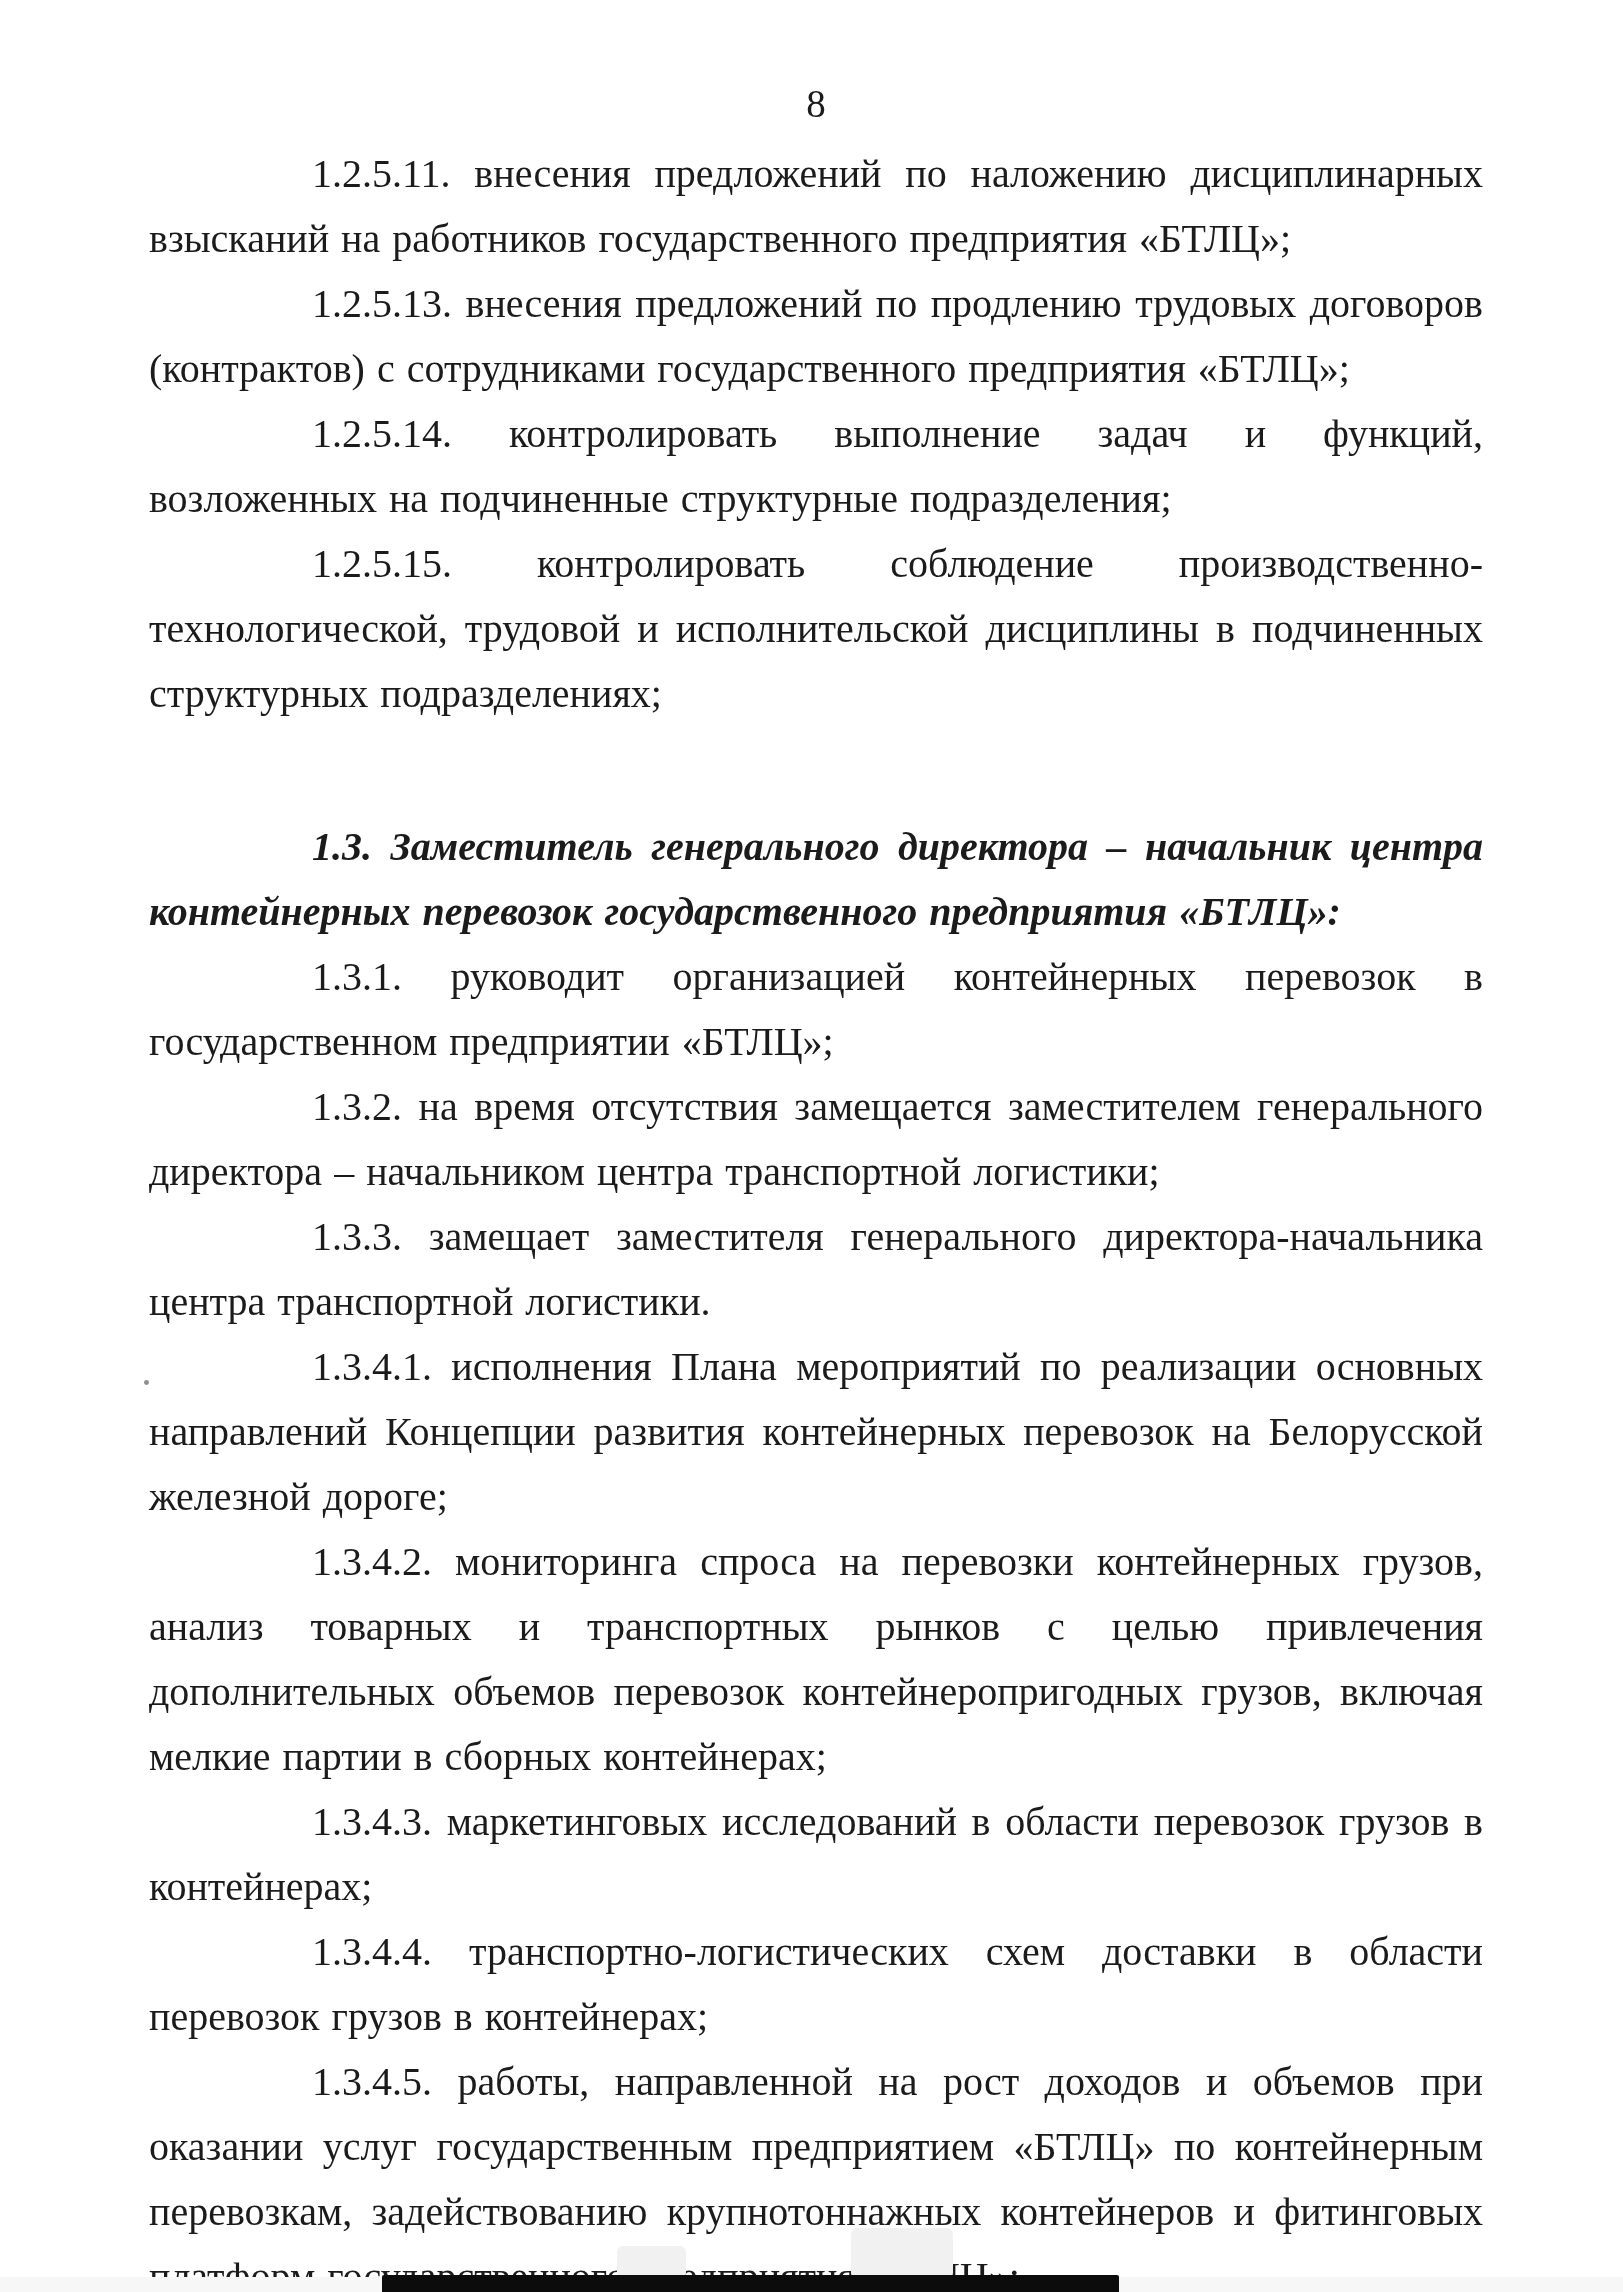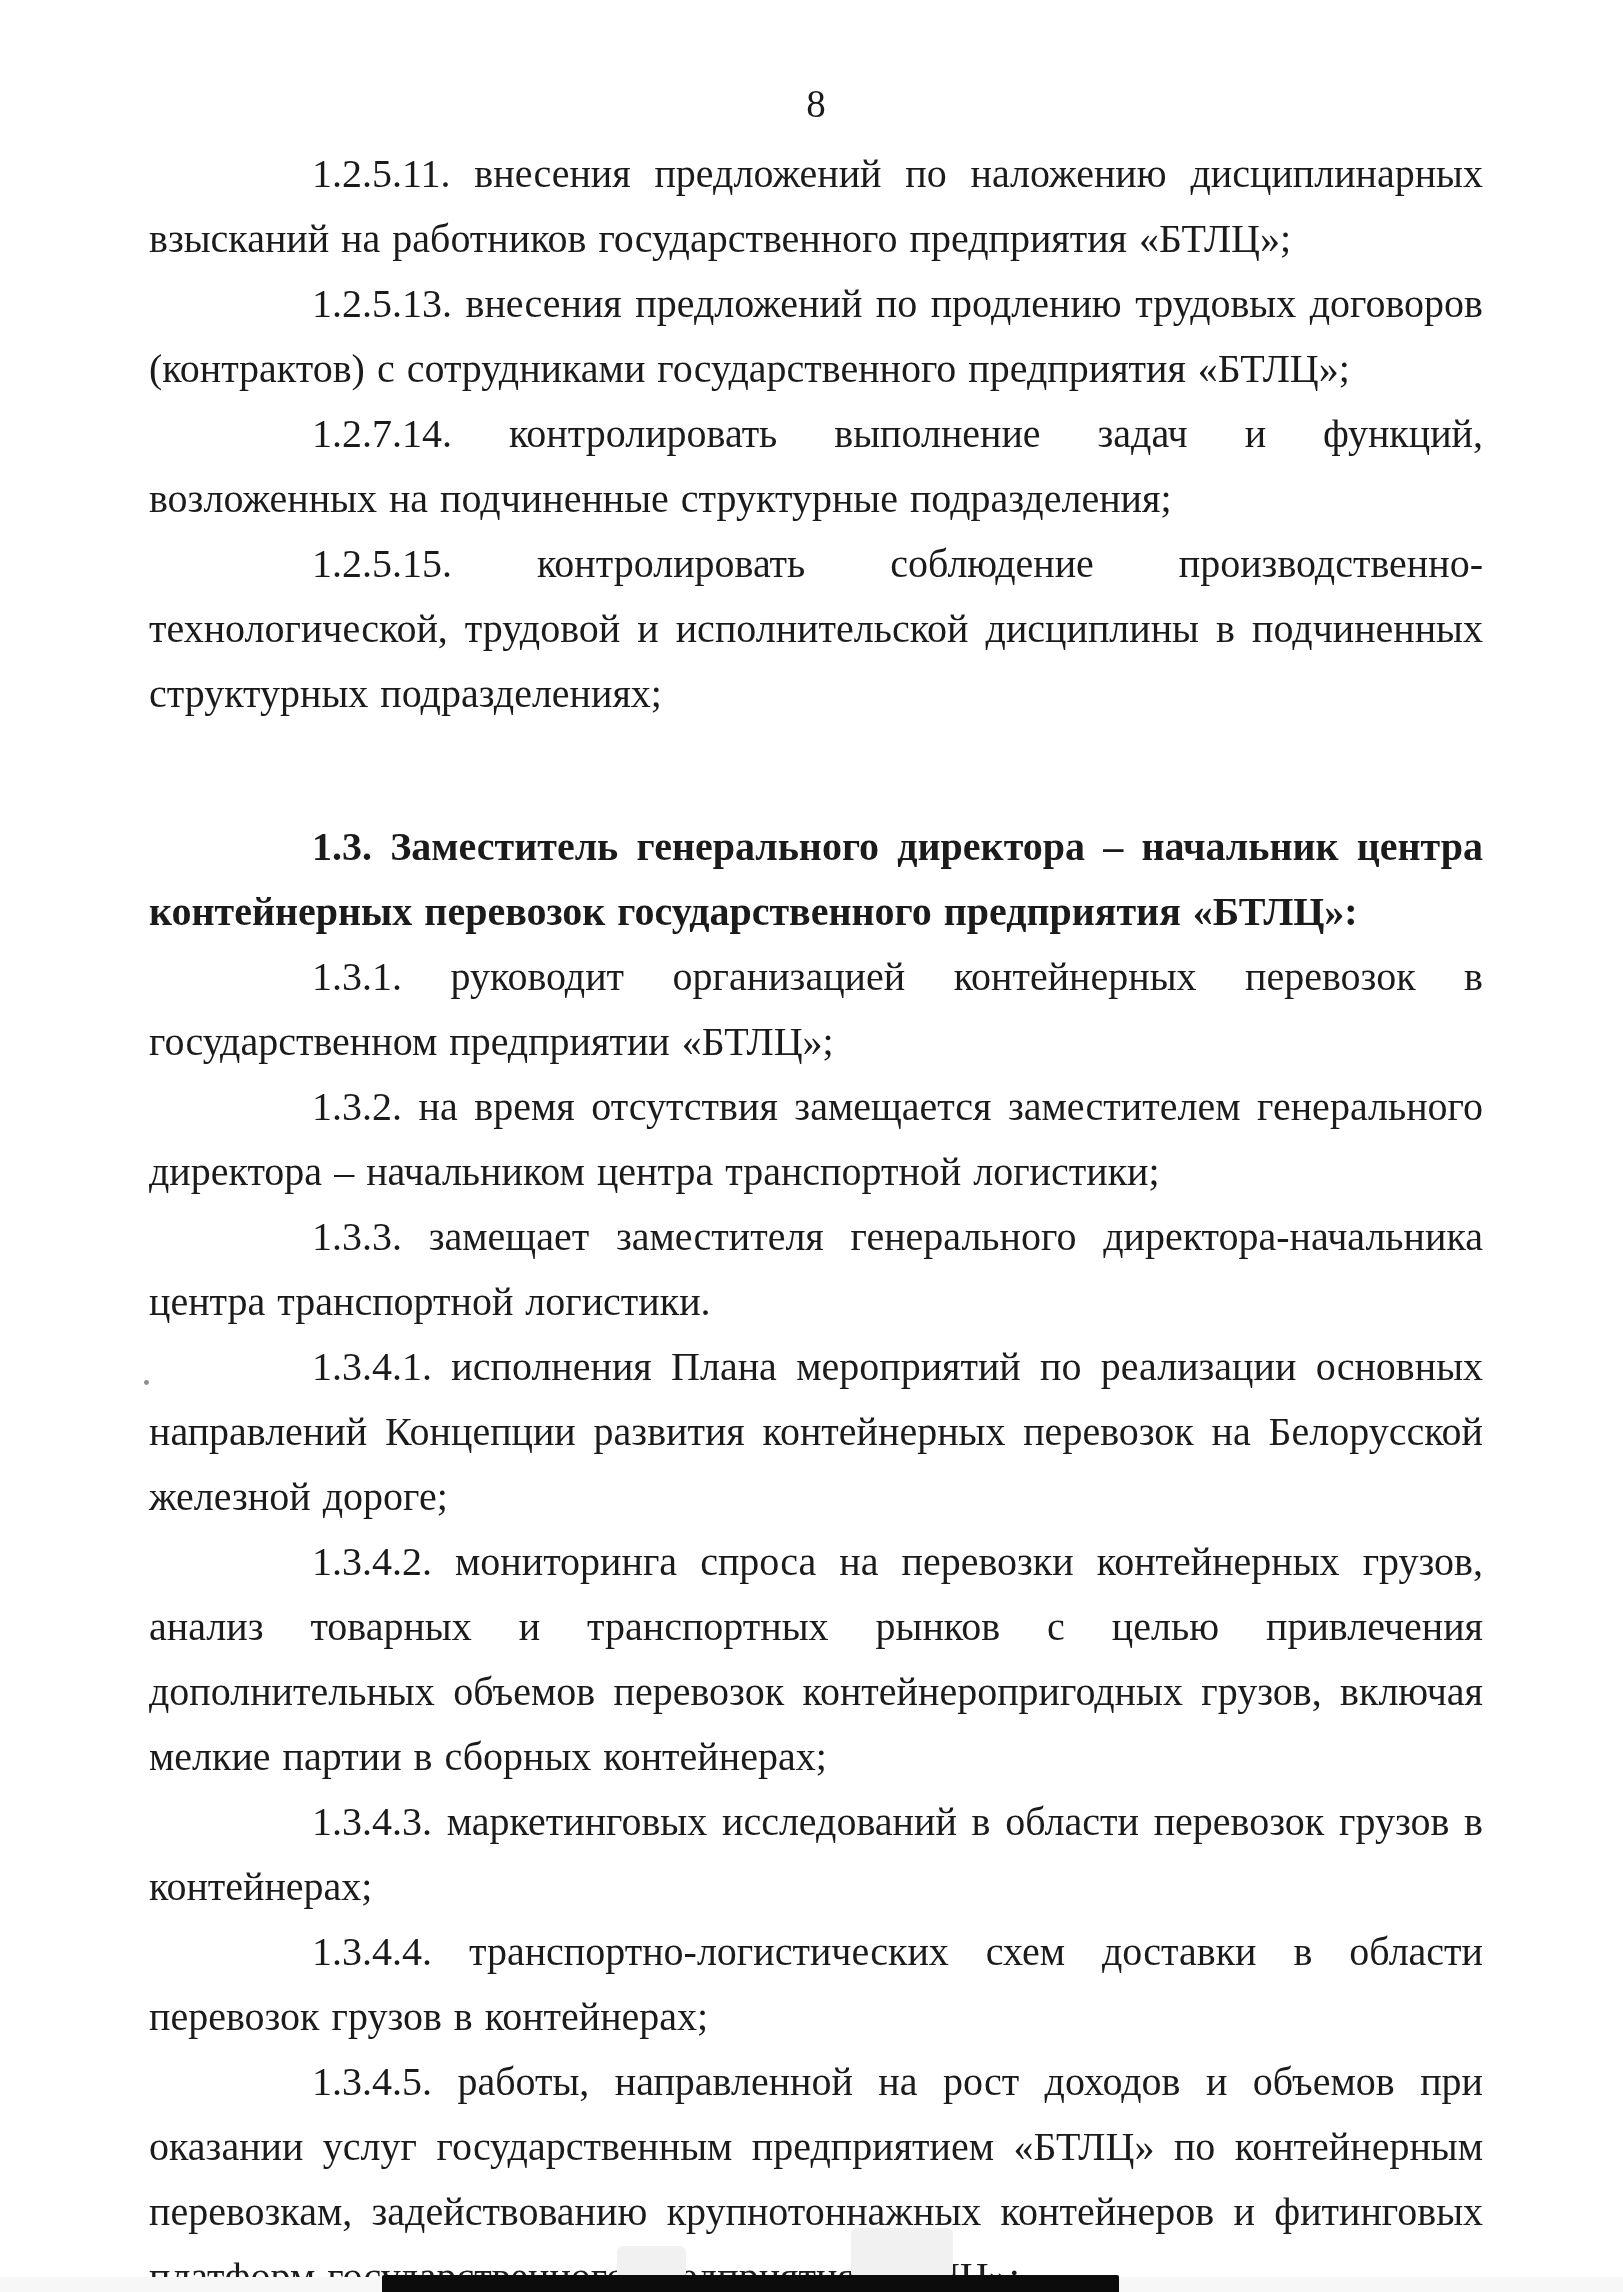--- a/index.html
+++ b/index.html
@@ -30,20 +30,21 @@
   }
   .para {
     margin: 0;
     text-indent: 163px;
     text-align: justify;
     word-spacing: 2px;
   }
   .heading {
     font-weight: bold;
     margin-top: 88px;
+    font-style: italic;
   }
   
   .bottom-strip {
     position: absolute;
     left: 0;
     bottom: 0;
     width: 1623px;
     height: 15.7px;
     background: #f7f7f7;
   }
@@ -76,21 +77,21 @@
 </head>
 <body>
 
 <div class="page">
 
   <div class="page-number">8</div>
 
   <div class="content">
     <p class="para">1.2.5.11. внесения предложений по наложению дисциплинарных взысканий на работников государственного предприятия «БТЛЦ»;</p>
     <p class="para">1.2.5.13. внесения предложений по продлению трудовых договоров (контрактов) с сотрудниками государственного предприятия «БТЛЦ»;</p>
-    <p class="para">1.2.7.14. контролировать выполнение задач и функций, возложенных на подчиненные структурные подразделения;</p>
+    <p class="para">1.2.5.14. контролировать выполнение задач и функций, возложенных на подчиненные структурные подразделения;</p>
     <p class="para">1.2.5.15. контролировать соблюдение производственно-технологической, трудовой и исполнительской дисциплины в подчиненных структурных подразделениях;</p>
     <p class="para heading">1.3. Заместитель генерального директора – начальник центра контейнерных перевозок государственного предприятия «БТЛЦ»:</p>
     <p class="para">1.3.1. руководит организацией контейнерных перевозок в государственном предприятии «БТЛЦ»;</p>
     <p class="para">1.3.2. на время отсутствия замещается заместителем генерального директора – начальником центра транспортной логистики;</p>
     <p class="para">1.3.3. замещает заместителя генерального директора-начальника центра транспортной логистики.</p>
     <p class="para">1.3.4.1. исполнения Плана мероприятий по реализации основных направлений Концепции развития контейнерных перевозок на Белорусской железной дороге;</p>
     <p class="para">1.3.4.2. мониторинга спроса на перевозки контейнерных грузов, анализ товарных и транспортных рынков с целью привлечения дополнительных объемов перевозок контейнеропригодных грузов, включая мелкие партии в сборных контейнерах;</p>
     <p class="para">1.3.4.3. маркетинговых исследований в области перевозок грузов в контейнерах;</p>
     <p class="para">1.3.4.4. транспортно-логистических схем доставки в области перевозок грузов в контейнерах;</p>
     <p class="para">1.3.4.5. работы, направленной на рост доходов и объемов при оказании услуг государственным предприятием «БТЛЦ» по контейнерным перевозкам, задействованию крупнотоннажных контейнеров и фитинговых платформ государственного предприятия «БТЛЦ»;</p>

